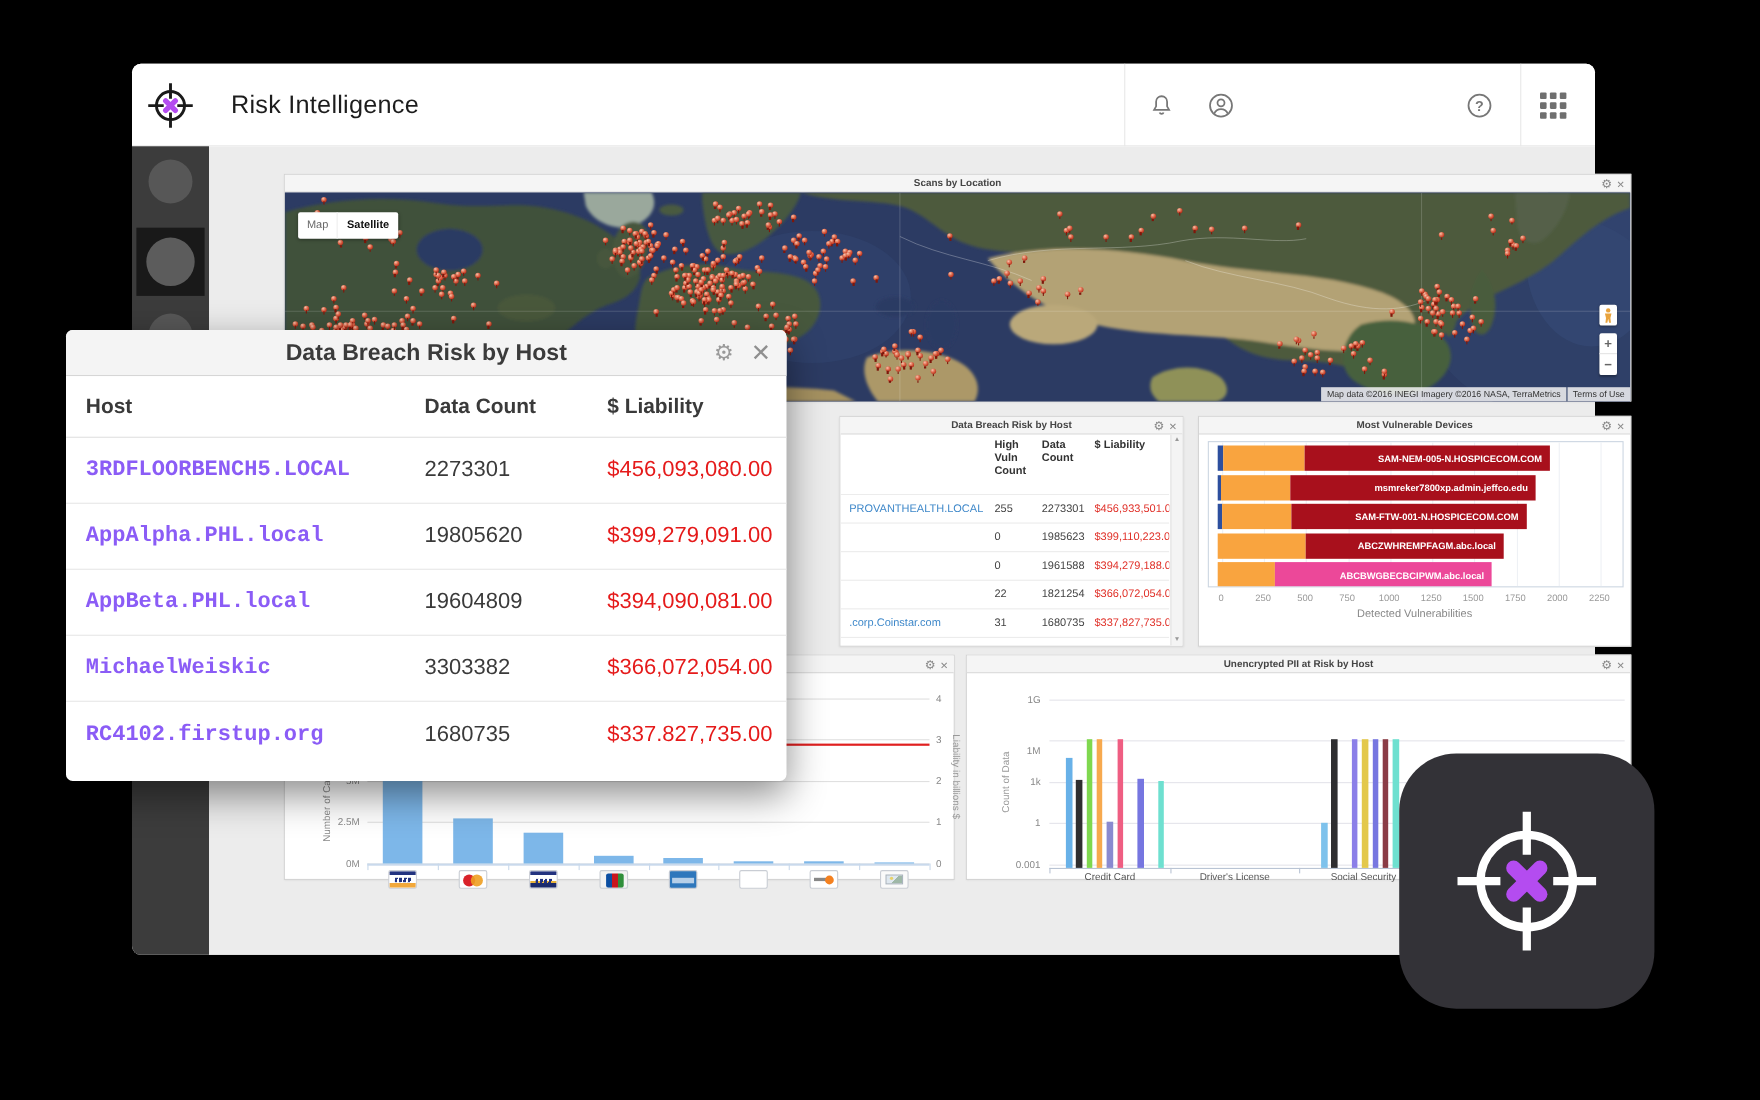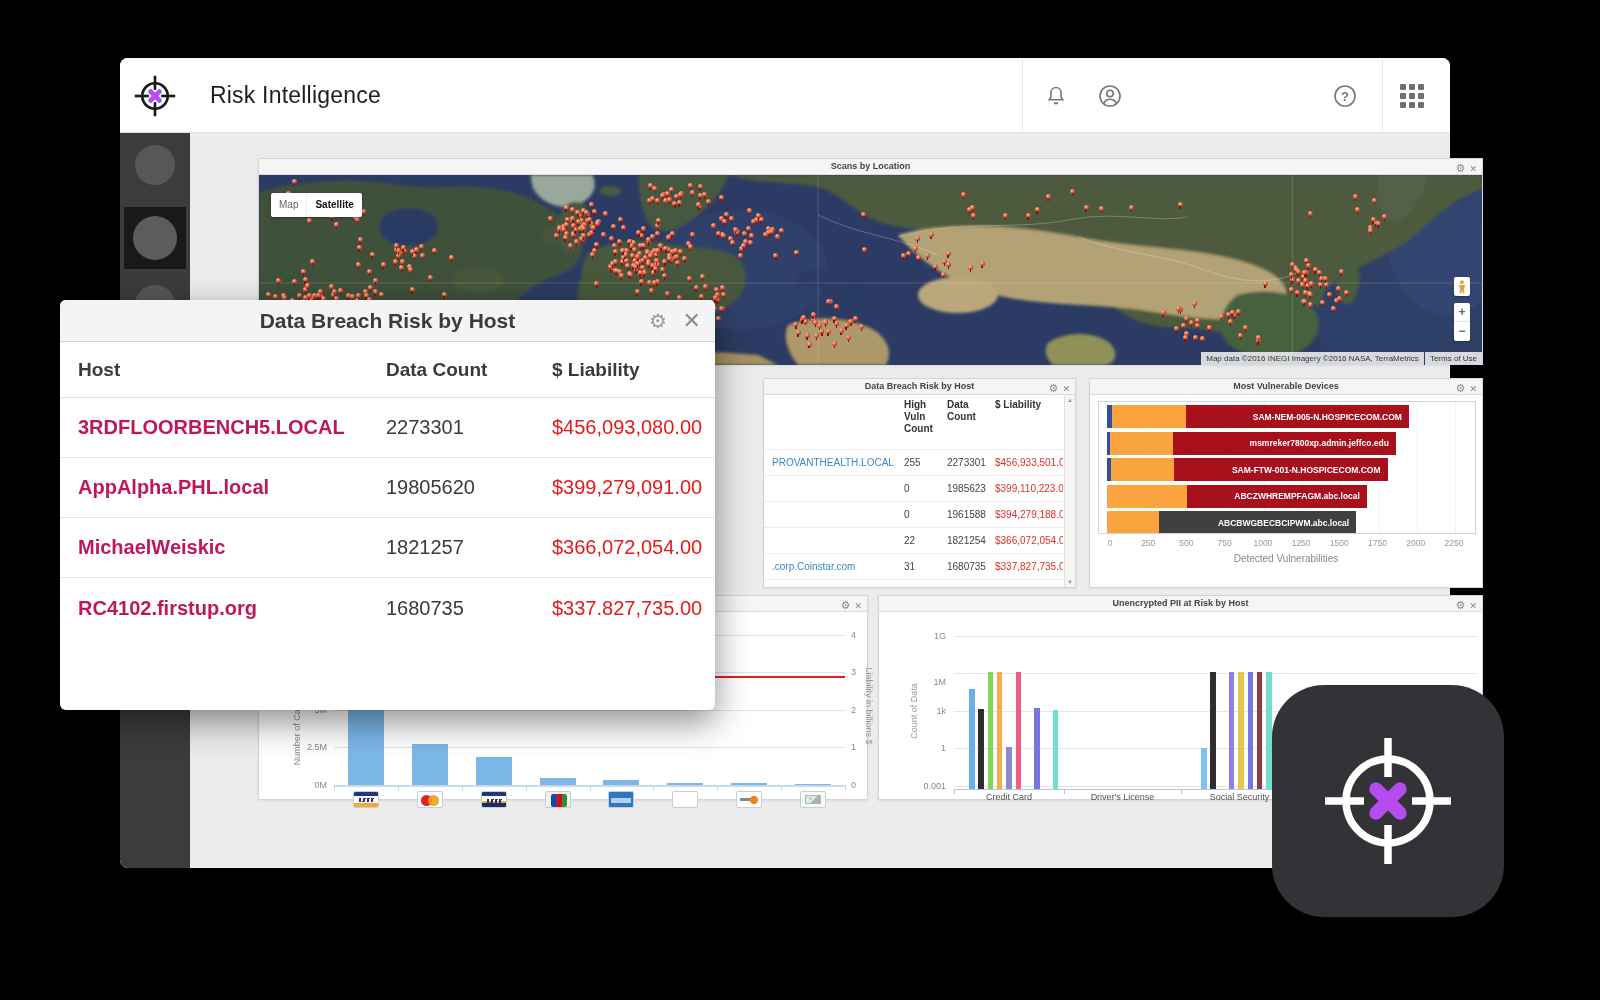--- a/index.html
+++ b/index.html
@@ -122,21 +122,21 @@
   .popup-title { text-align:center; line-height:42px; font-size:21px; font-weight:bold; color:#3b3b3b; }
   .popup-gear { position:absolute; right:48px; top:0; line-height:42px; font-size:20px; color:#9a9a9a; cursor:pointer; }
   .popup-x { position:absolute; right:14px; top:0; line-height:42px; font-size:22px; font-weight:bold; color:#8f8f8f; cursor:pointer; }
   .phead { position:relative; height:56px; border-bottom:1px solid #e0e0e0; font-size:19px; font-weight:bold; color:#3a3a3a; }
   .phead > div, .prow > div { position:absolute; top:0; height:100%; display:flex; align-items:center; }
   .pc-host { left:18px; width:295px; }
   .pc-count { left:326px; width:150px; }
   .pc-liab { left:492px; width:155px; }
   .prow { position:relative; height:60px; border-bottom:1px solid #e6e6e6; font-size:20px; }
   .prow:last-child { border-bottom:none; }
-  .prow .pc-host { color:#be185d; font-weight:bold; cursor:pointer; }
+  .prow .pc-host { color:#8b5cf6; font-weight:bold; cursor:pointer;font-family:Liberation Mono, monospace; }
   .prow .pc-count { color:#3a3a3a; }
   .prow .pc-liab { color:#e51a1a; }
 
   
   .app-badge { position:absolute; left:1272px; top:685px; width:232px; height:232px; border-radius:52px; background:#333237; z-index:50; display:flex; align-items:center; justify-content:center; }
 </style>
 </head>
 <body>
 
 <div class="window">
@@ -952,21 +952,21 @@
           <div class="mvd-row" style="top: 82.5px; left: 8px;">
             <div class="seg" style="width: 0px; background: rgb(45, 79, 158);"></div>
             <div class="seg" style="width: 80.2725px; background: rgb(249, 164, 63);"></div>
             <div class="seg" style="width: 179.657px; background: rgb(168, 16, 28); display: flex;">
               <span class="seg-label">ABCZWHREMPFAGM.abc.local</span>
             </div>
           </div>
           <div class="mvd-row" style="top: 109px; left: 8px;">
             <div class="seg" style="width: 0px; background: rgb(45, 79, 158);"></div>
             <div class="seg" style="width: 51.986px; background: rgb(249, 164, 63);"></div>
-            <div class="seg" style="width: 197.241px; background: #404040; display: flex;">
+            <div class="seg" style="width: 197.241px; background: #ec4899; display: flex;">
               <span class="seg-label">ABCBWGBECBCIPWM.abc.local</span>
             </div>
           </div>
         </div>
       <div>
           <div class="mvd-tick" style="left: 20px;">0</div>
           <div class="mvd-tick" style="left: 58.225px;">250</div>
           <div class="mvd-tick" style="left: 96.45px;">500</div>
           <div class="mvd-tick" style="left: 134.675px;">750</div>
           <div class="mvd-tick" style="left: 172.9px;">1000</div>
@@ -1088,22 +1088,27 @@
         <div class="pc-host">3RDFLOORBENCH5.LOCAL</div>
         <div class="pc-count">2273301</div>
         <div class="pc-liab">$456,093,080.00</div>
       </div>
       <div class="prow">
         <div class="pc-host">AppAlpha.PHL.local</div>
         <div class="pc-count">19805620</div>
         <div class="pc-liab">$399,279,091.00</div>
       </div>
       <div class="prow">
+        <div class="pc-host">AppBeta.PHL.local</div>
+        <div class="pc-count">19604809</div>
+        <div class="pc-liab">$394,090,081.00</div>
+      </div>
+      <div class="prow">
         <div class="pc-host">MichaelWeiskic</div>
-        <div class="pc-count">1821257</div>
+        <div class="pc-count">3303382</div>
         <div class="pc-liab">$366,072,054.00</div>
       </div>
       <div class="prow">
         <div class="pc-host">RC4102.firstup.org</div>
         <div class="pc-count">1680735</div>
         <div class="pc-liab">$337.827,735.00</div>
       </div>
     </div>
 </div>
 

